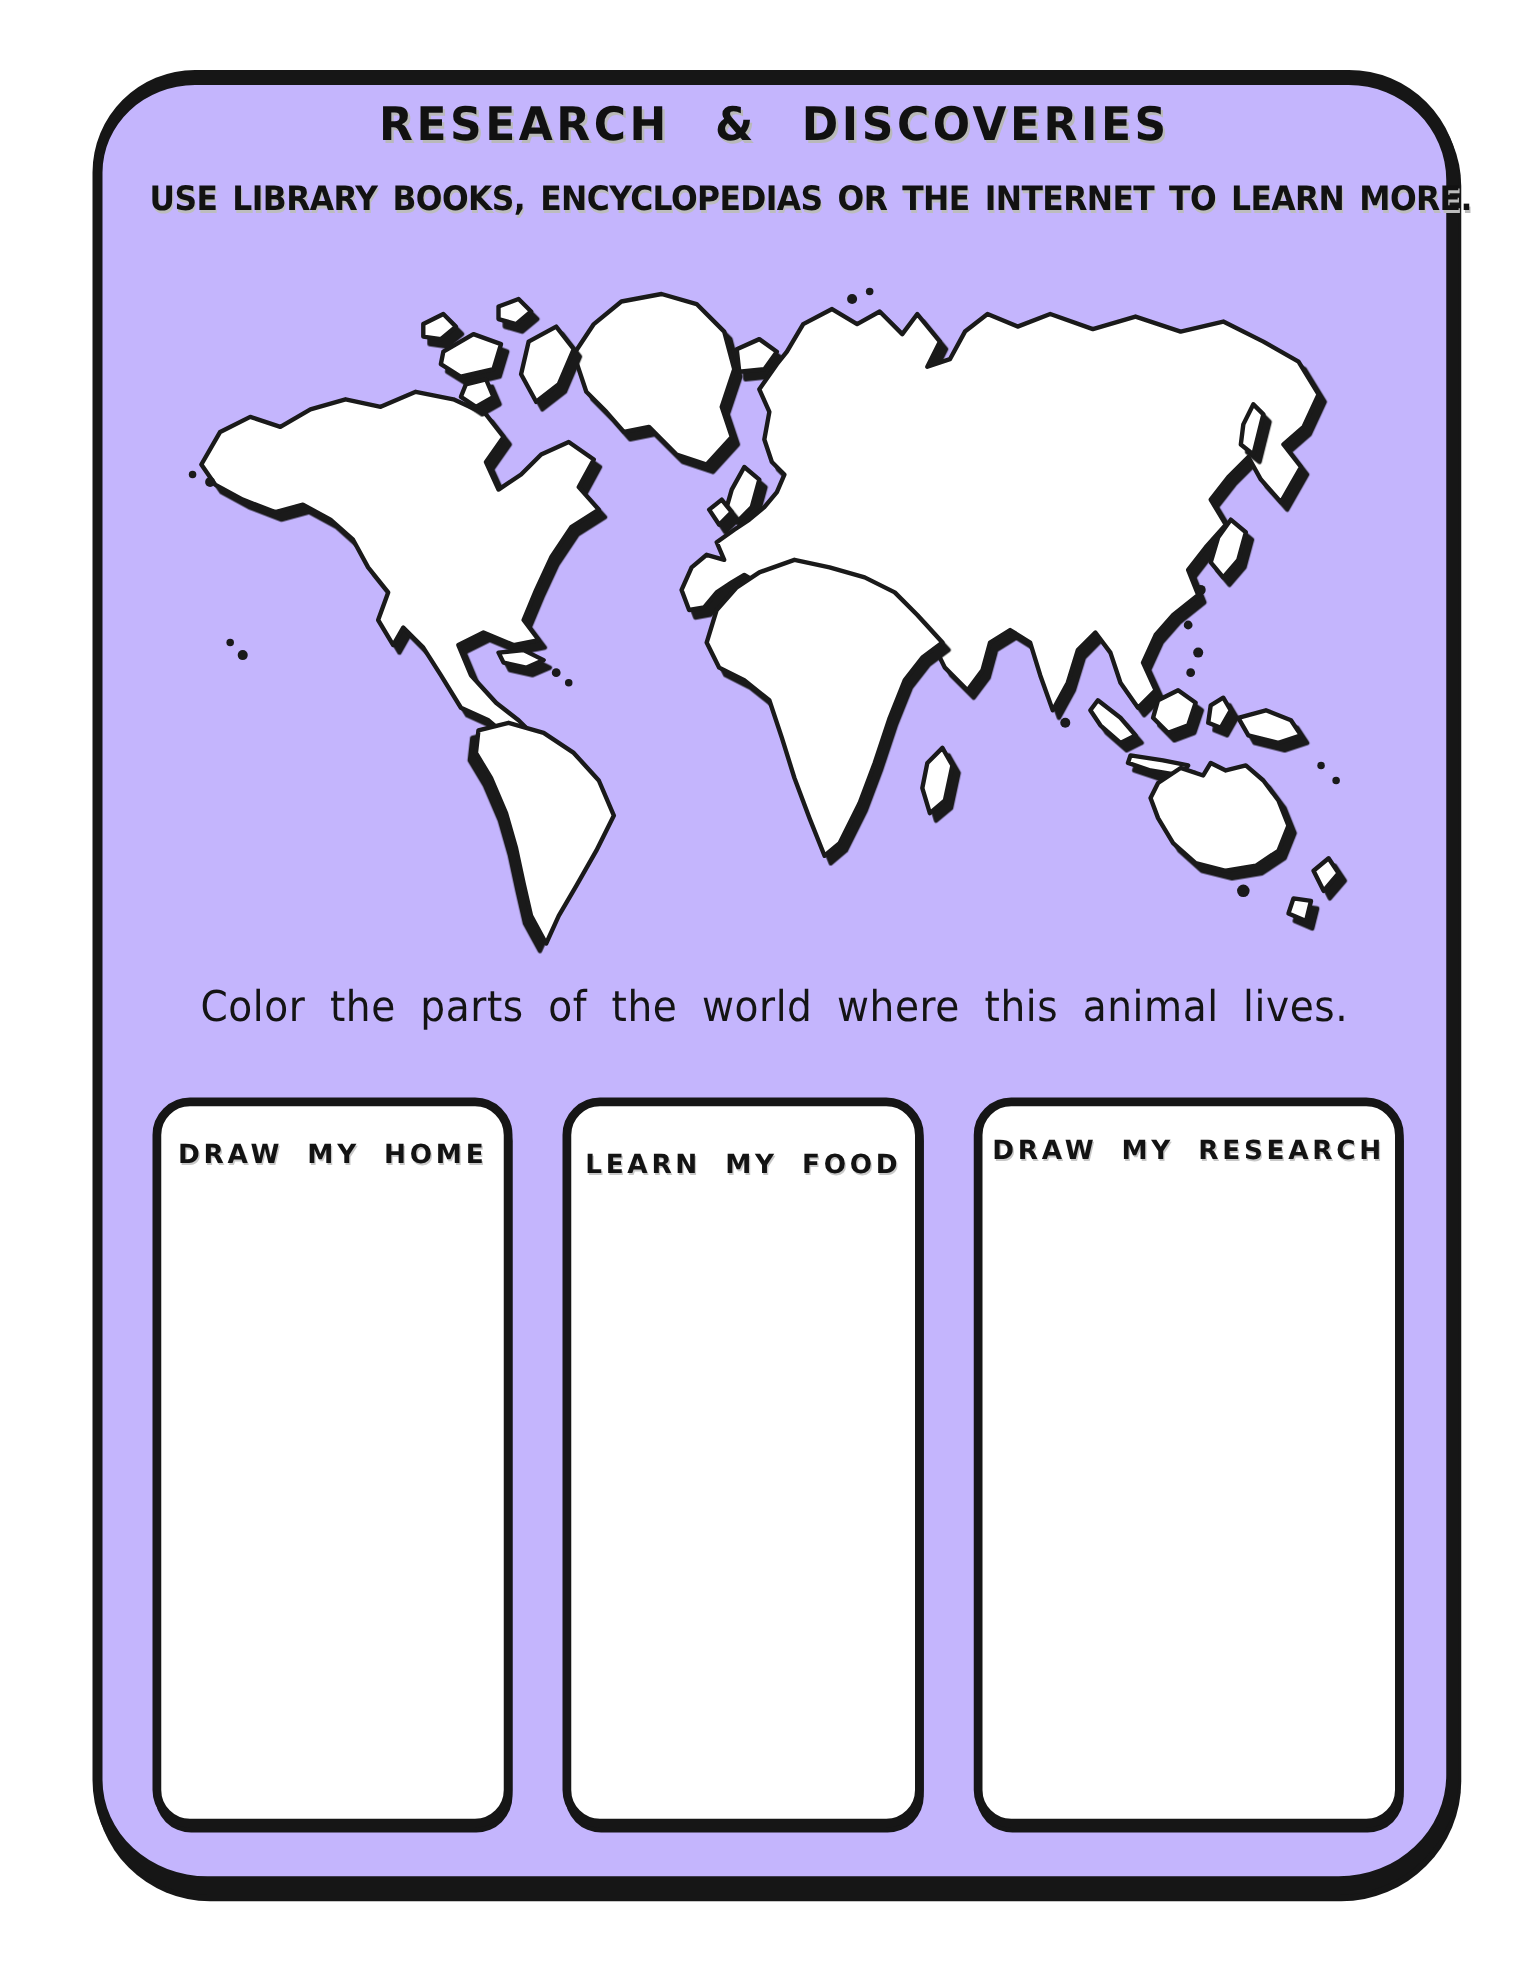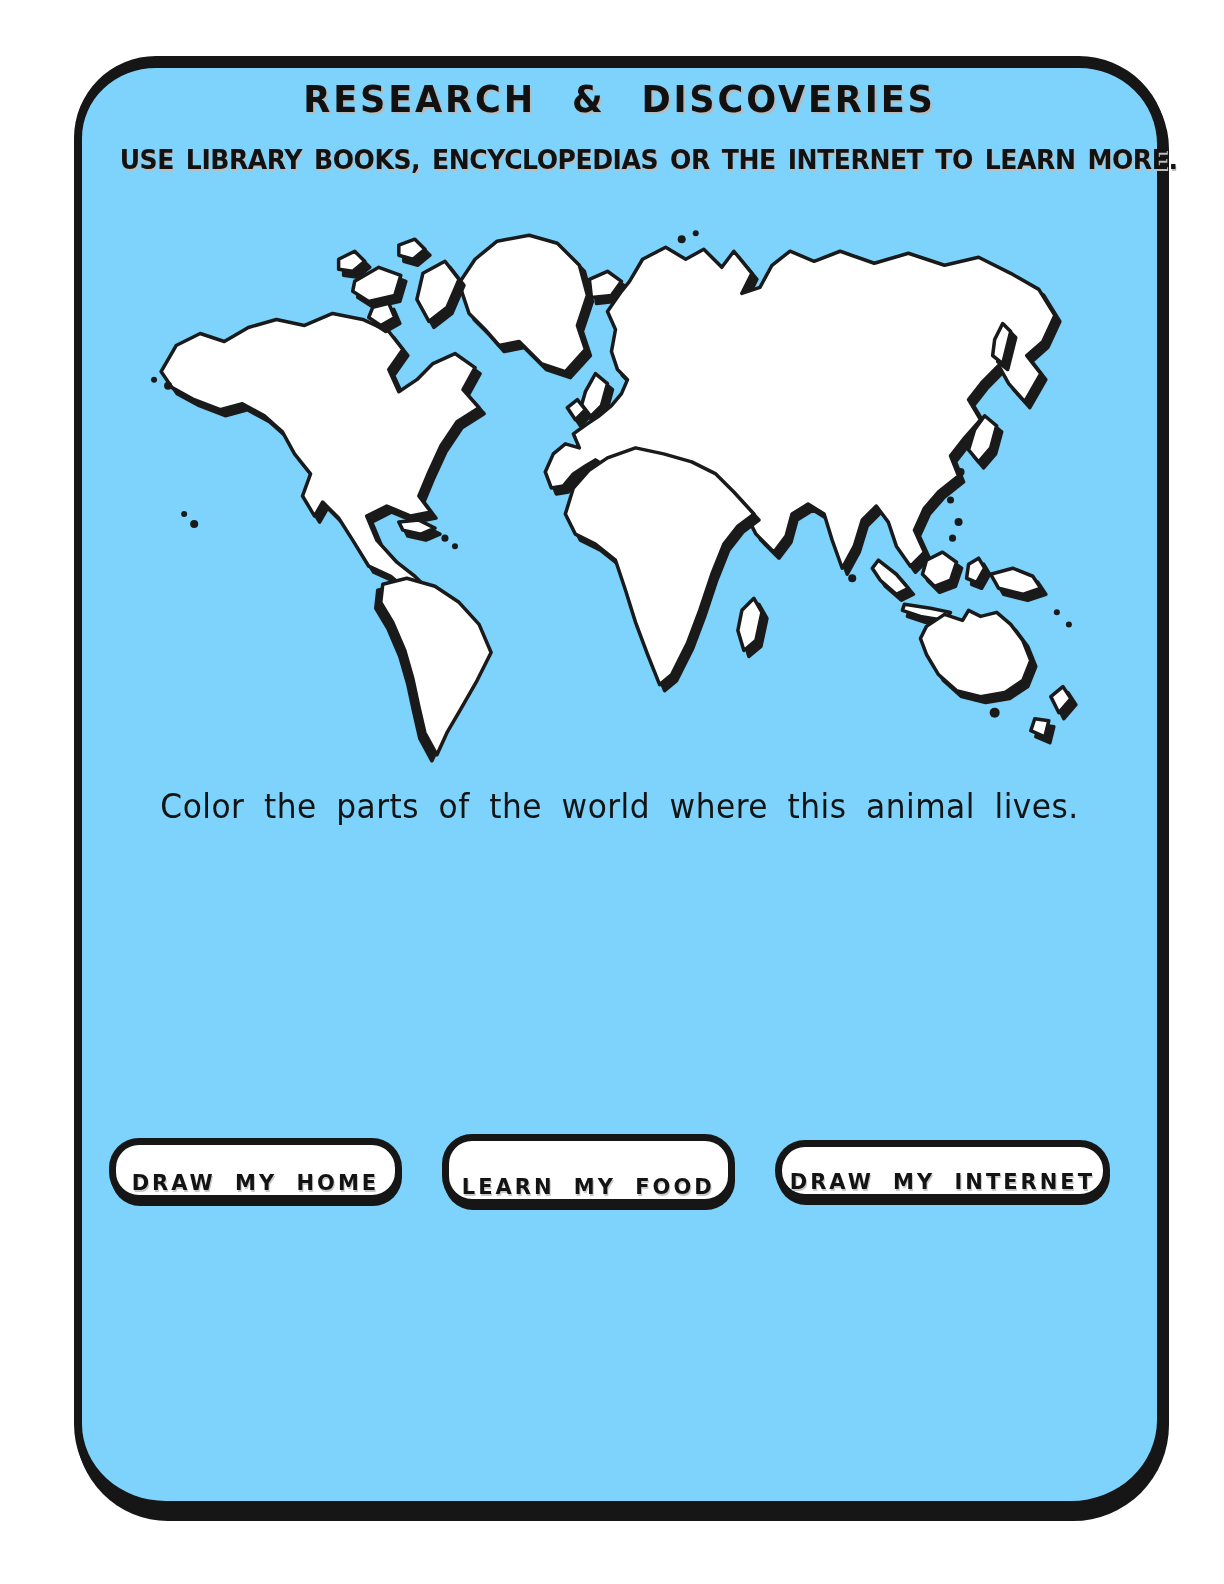--- a/index.html
+++ b/index.html
@@ -14,21 +14,21 @@
   .frame {
     position:absolute;
     left:74px; top:56px;
     width:1093px; height:1460px;
     box-sizing:border-box;
     border-style:solid;
     border-color:#161616;
     border-width:12px 10px 15px 8px;
     border-radius:82px 88px 96px 92px;
     box-shadow:2px 5px 0 0 #161616;
-    background:#7dd3fc;
+    background:#c4b5fd;
   }
   .title {
     position:absolute; top:10px; left:0; width:100%;
     margin:0; text-align:center;
     font-size:37px; font-weight:800;
     letter-spacing:3px; word-spacing:22px;
     transform:scaleX(0.95); transform-origin:center;
     color:#111;
     text-shadow:2px 2px 0 #b9b9b9;
     white-space:nowrap;
@@ -58,23 +58,23 @@
   .caption {
     position:absolute; top:718px; left:0; width:100%;
     text-align:center;
     font-size:34px; font-weight:400;
     word-spacing:10px; letter-spacing:0.5px;
     transform:scaleX(0.92); transform-origin:center;
     color:#141414;
     white-space:nowrap;
   }
   .boxes {
-    position:absolute; top:810px; left:27px;
+    position:absolute; top:810px; left:40px;
     width:1001px; height:584px;
-    display:flex; gap:40px;align-items:center;
+    display:flex; gap:40px;
   }
   .draw-box {
     flex:1 1 0;
     box-sizing:border-box;
     border:7px solid #161616;
     border-radius:30px;
     background:#ffffff;
     box-shadow:1px 5px 0 -1px #161616;
   }
   .box-label {
@@ -165,18 +165,18 @@
     <div class="caption">Color the parts of the world where this animal lives.</div>
 
     <div class="boxes">
       <section class="draw-box">
         <h2 class="box-label">DRAW MY HOME</h2>
       </section>
       <section class="draw-box">
         <h2 class="box-label">LEARN MY FOOD</h2>
       </section>
       <section class="draw-box">
-        <h2 class="box-label">DRAW MY INTERNET</h2>
+        <h2 class="box-label">DRAW MY RESEARCH</h2>
       </section>
     </div>
 
   </div>
 </div>
 
 </body></html>

